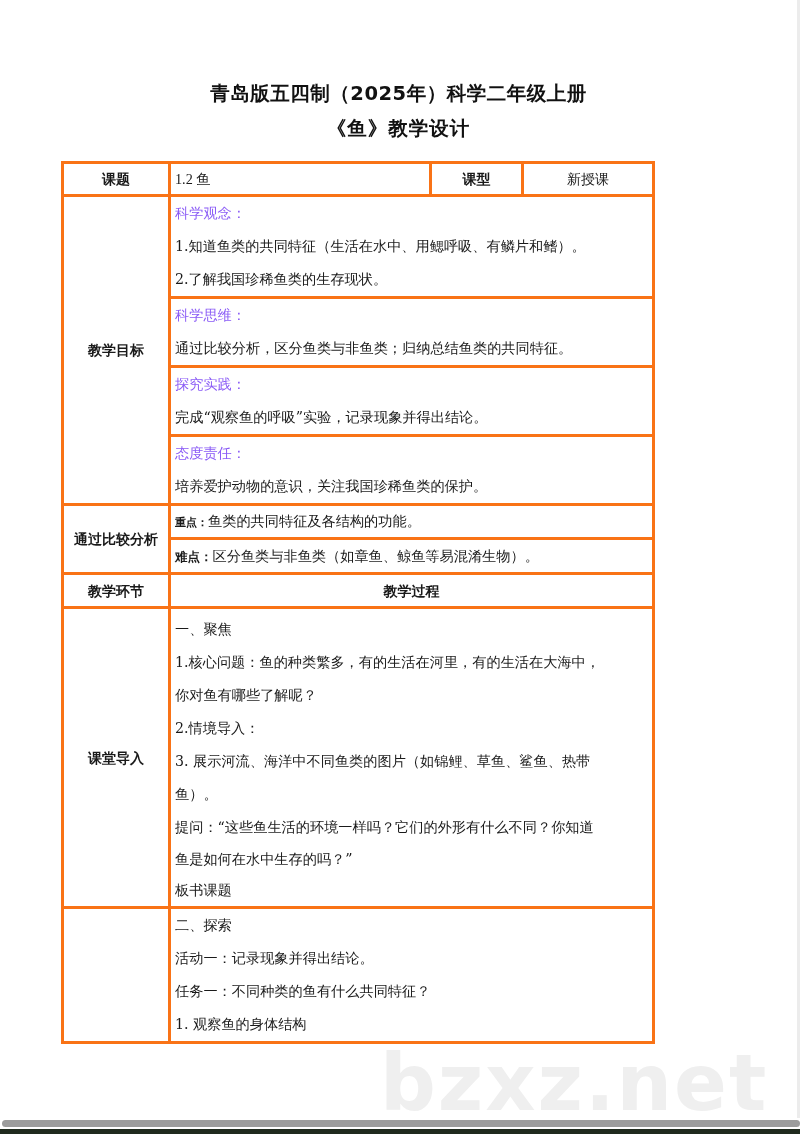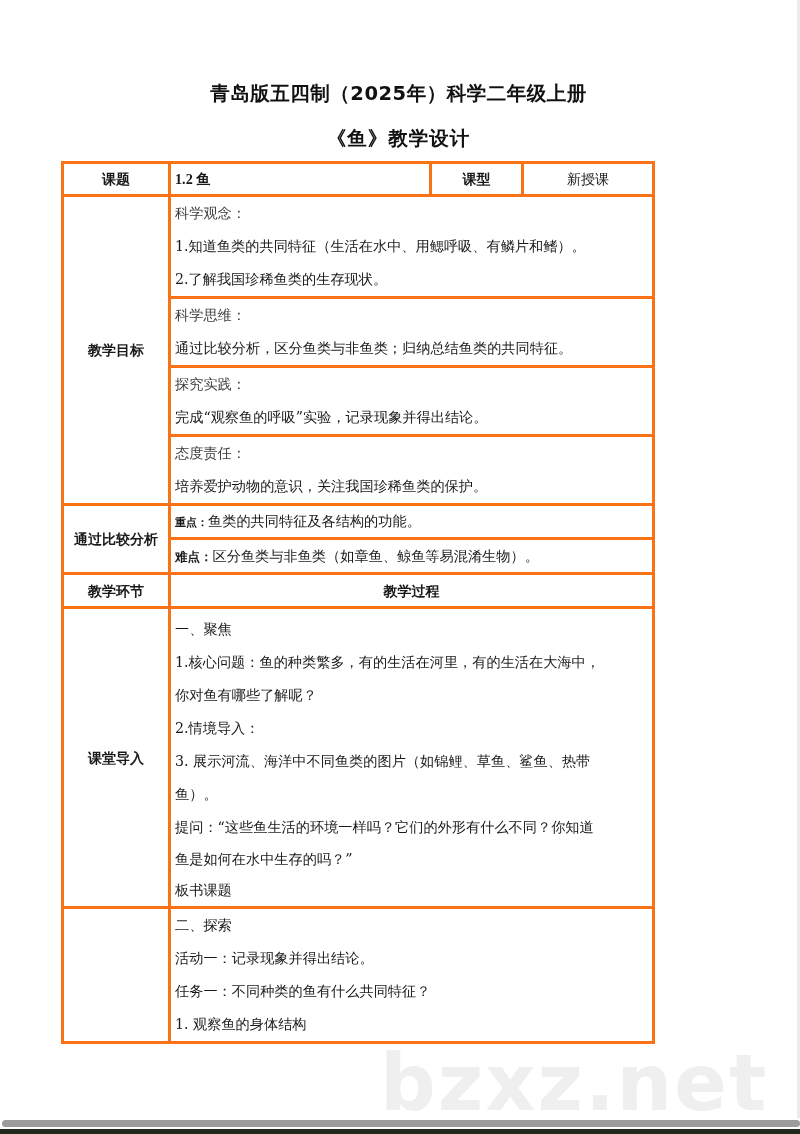--- a/index.html
+++ b/index.html
@@ -17,43 +17,43 @@
       position: absolute; left: 797px; top: 0; width: 3px; height: 1118px;
       background: #ececec;
     }
     .title1 {
       position: absolute; top: 80px; left: 0; width: 797px; text-align: center;
       font-family: "DejaVu Sans", "Liberation Sans", sans-serif;
       font-weight: bold; font-size: 19.5px; color: #111;
       letter-spacing: 0.5px;
     }
     .title2 {
-      position: absolute; top: 125px; left: 0; width: 797px; text-align: center;
+      position: absolute; top: 115px; left: 0; width: 797px; text-align: center;
       font-family: "DejaVu Sans", "Liberation Sans", sans-serif;
       font-weight: bold; font-size: 19.5px; color: #111;
       letter-spacing: 1px;
     }
     table.lesson {
       position: absolute; left: 61px; top: 161px;
       width: 591px; border-collapse: collapse; table-layout: fixed;
       font-size: 14.2px;
     }
     table.lesson td {
       border: 3px solid #f97316;
       padding: 0 0 0 4px;
       vertical-align: middle;
       line-height: 20px;
     }
     .hdr {
       font-family: "DejaVu Sans", "Liberation Sans", sans-serif;
       font-weight: bold; text-align: center; font-size: 14px;
       padding: 0 !important;
     }
-    .bold { font-weight: bold; font-family: "Liberation Serif", serif; }
-    .red { color: #404040; }
+    .bold { font-weight: normal; font-family: "Liberation Serif", serif; }
+    .red { color: #8b5cf6; }
     .line { display: block; height: 33px; line-height: 33px; white-space: nowrap; }
     .proc-line { display: block; height: 33px; line-height: 33px; white-space: nowrap; }
     .proc-line-s { display: block; height: 31px; line-height: 31px; white-space: nowrap; }
     .lbl-strong { font-weight: bold; font-family: "DejaVu Sans", sans-serif; font-size: 11px; }
     .watermark {
       position: absolute; left: 380px; top: 1044px;
       font-family: "DejaVu Sans", "Liberation Sans", sans-serif;
       font-weight: bold; font-size: 78px; color: #efefef;
       letter-spacing: 2px; pointer-events: none; line-height: 1;
     }

